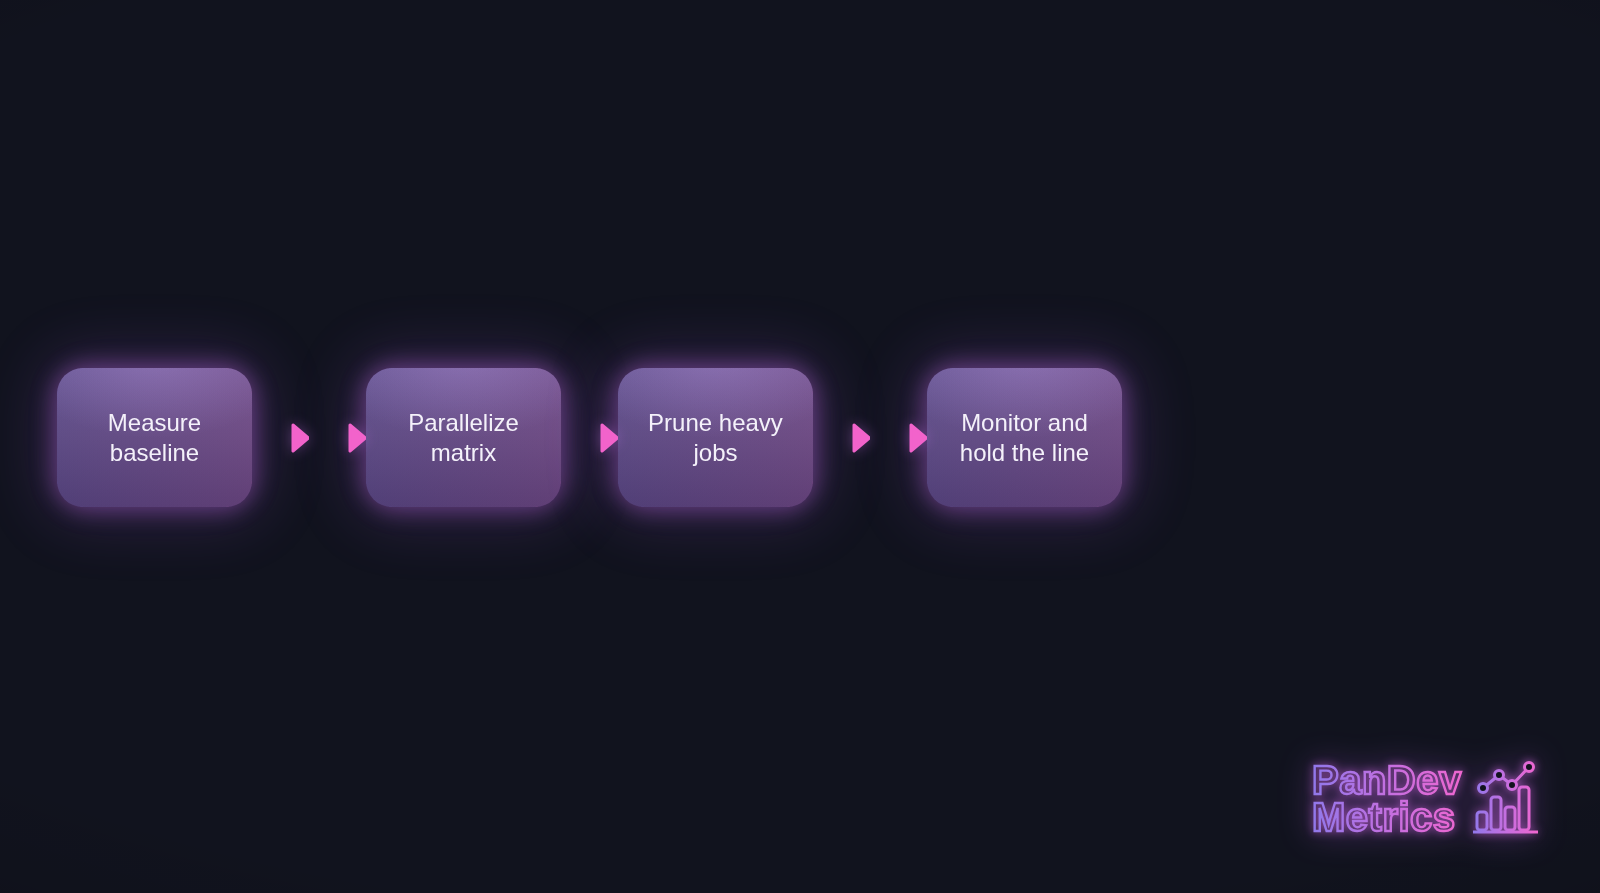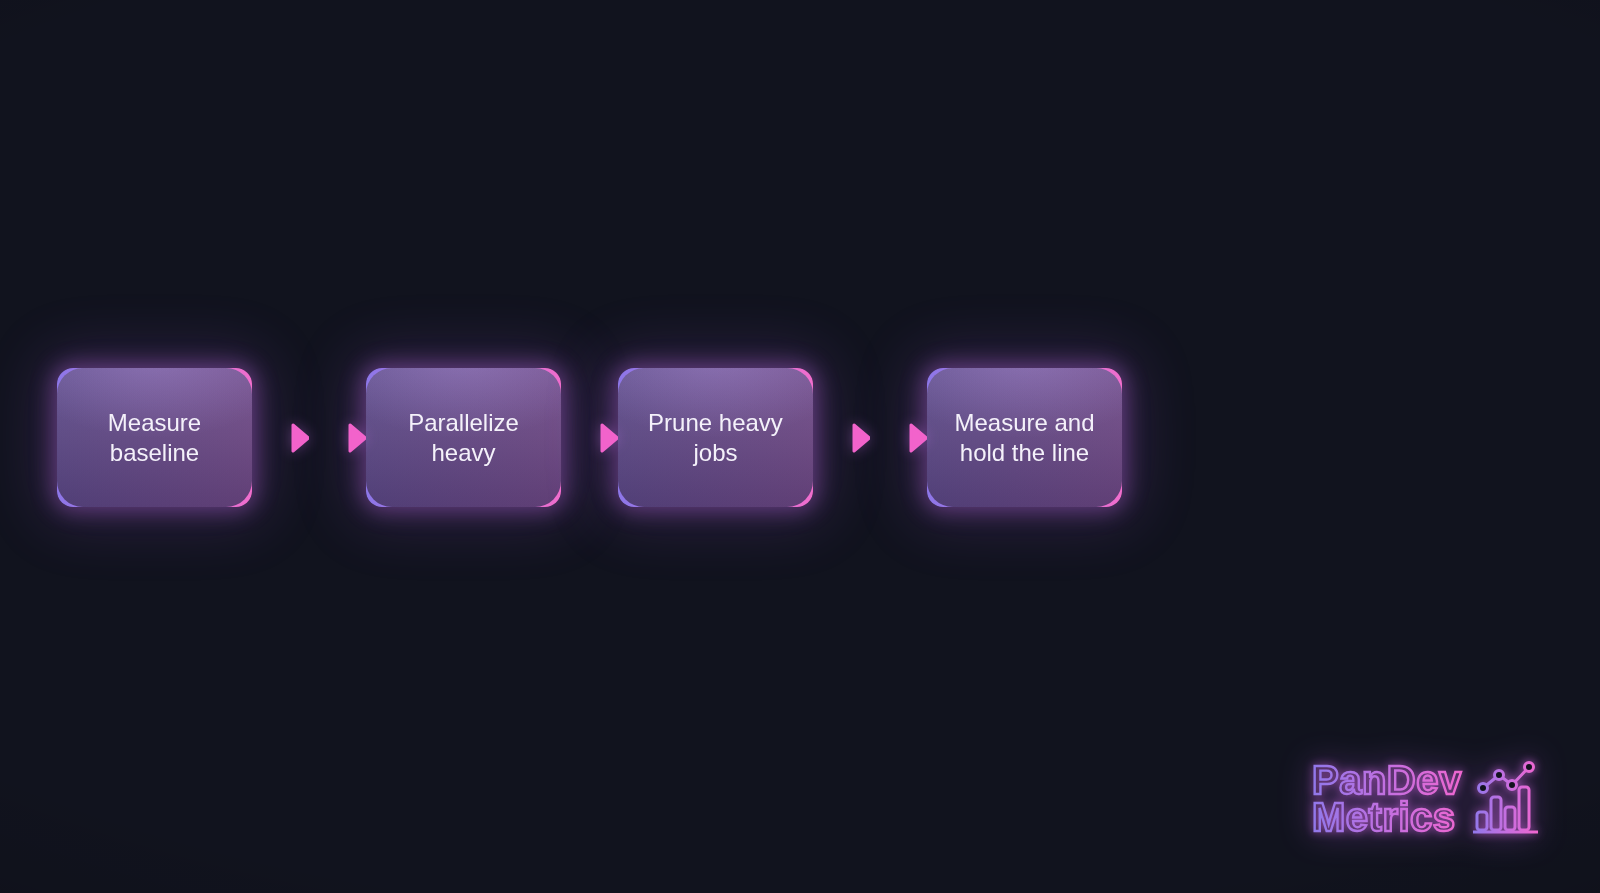--- a/index.html
+++ b/index.html
@@ -15,21 +15,21 @@
     background: radial-gradient(120% 95% at 50% 46%, rgba(0,0,0,0) 58%, rgba(0,0,0,0.30) 100%);
   }
   .defs-svg { position: absolute; width: 0; height: 0; }
 
   .flow {
     position: absolute; left: 57px; top: 368px;
     display: flex; align-items: center;
   }
   .node {
     width: 195px; height: 139px;
-    border-radius: 16px;
+    border-radius: 30px;
     padding: 0; box-sizing: border-box;
     background: linear-gradient(90deg, var(--nodeBorderStart) 0%, var(--nodeBorderMid) 55%, var(--nodeBorderEnd) 100%);
     box-shadow:
       0 0 22px 4px var(--glow),
       0 0 60px 16px var(--glowSoft);
     flex: none;
   }
   .node-inner {
     width: 100%; height: 100%;
     border-radius: 26px;
@@ -110,21 +110,21 @@
     <div class="connector">
       <svg viewBox="0 0 57 44">
         <line x1="0" y1="22" x2="42" y2="22" stroke="url(#arrowGrad)" stroke-width="7"></line>
         <polygon points="41,9 56.5,22 41,35" fill="#f263cb" stroke="#f263cb" stroke-width="3" stroke-linejoin="round"></polygon>
       </svg>
     </div>
 
     <div class="node">
       <div class="node-inner">
         <span class="node-label">Parallelize
-heavy</span>
+matrix</span>
       </div>
     </div>
 
     <div class="connector">
       <svg viewBox="0 0 57 44">
         <line x1="0" y1="22" x2="42" y2="22" stroke="url(#arrowGrad)" stroke-width="7"></line>
         <polygon points="41,9 56.5,22 41,35" fill="#f263cb" stroke="#f263cb" stroke-width="3" stroke-linejoin="round"></polygon>
       </svg>
     </div>
 
@@ -145,21 +145,21 @@
 
     <div class="connector">
       <svg viewBox="0 0 57 44">
         <line x1="0" y1="22" x2="42" y2="22" stroke="url(#arrowGrad)" stroke-width="7"></line>
         <polygon points="41,9 56.5,22 41,35" fill="#f263cb" stroke="#f263cb" stroke-width="3" stroke-linejoin="round"></polygon>
       </svg>
     </div>
 
     <div class="node">
       <div class="node-inner">
-        <span class="node-label">Measure and
+        <span class="node-label">Monitor and
 hold the line</span>
       </div>
     </div>
 
   </div>
 
   <div class="logo">
     <svg viewBox="0 0 240 92" width="240" height="92">
       <defs>
         <linearGradient id="logoTextGrad" gradientUnits="userSpaceOnUse" x1="12" y1="0" x2="165" y2="0">

